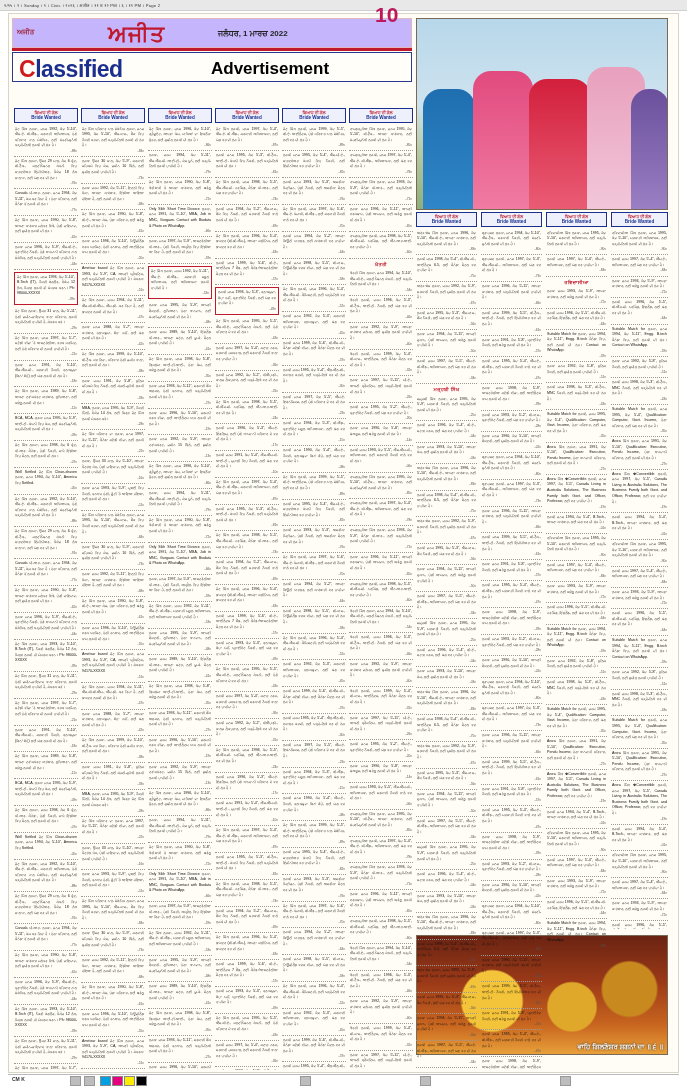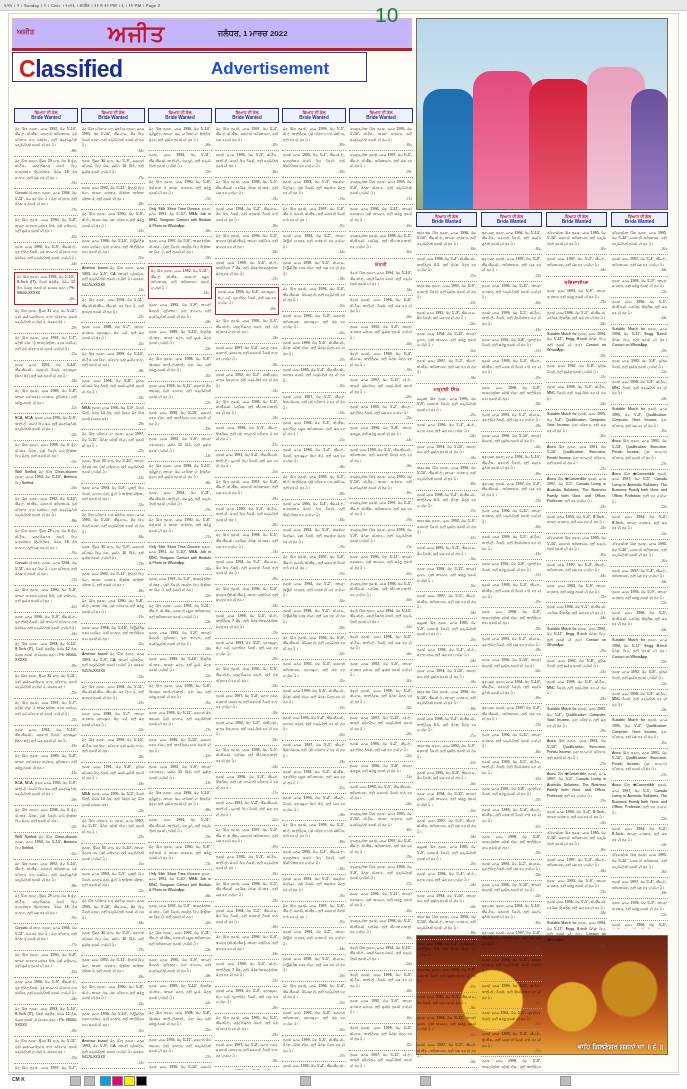--- a/index.html
+++ b/index.html
@@ -29,36 +29,36 @@
   }
   .mh-title{
     position:absolute;left:95px;top:2px;font-size:22px;color:#c0182c;
     font-weight:bold;letter-spacing:1px;
   }
   .mh-date{
     position:absolute;left:205px;top:10px;font-size:8px;color:#222;
     font-weight:bold;
   }
   .pageno{
-    position:absolute;left:375px;top:3px;font-size:21px;font-weight:normal;color:#15803d;
+    position:absolute;left:375px;top:3px;font-size:21px;font-weight:bold;color:#be185d;
   }
   .mh-rule{
     position:absolute;left:12px;top:48px;width:400px;height:3px;background:#c0182c;
   }
   .classified{
-    position:absolute;left:12px;top:52px;width:355px;height:30px;
+    position:absolute;left:12px;top:52px;width:400px;height:30px;
     border:1px solid #2b3a8f;box-sizing:border-box;background:#fffef8;
   }
   .cl-word1{
     position:absolute;left:6px;top:3px;font-size:23px;font-weight:bold;
     color:#1a2f8f;letter-spacing:-.5px;
   }
   .cl-word1 .red{color:#cf1b1b;}
   .cl-word2{
-    position:absolute;left:198px;top:6px;font-size:17px;font-weight:bold;color:#1d4ed8;
+    position:absolute;left:198px;top:6px;font-size:17px;font-weight:bold;color:#000000;
   }
   
   .photo{
     position:absolute;border:1px solid #7a6a55;box-sizing:border-box;overflow:hidden;
   }
   .photo-top{
     left:416px;top:18px;width:252px;height:192px;
     background:
       radial-gradient(circle at 20% 78%, #e0609a 0 9%, transparent 10%),
       radial-gradient(circle at 45% 80%, #e8c33a 0 10%, transparent 11%),

